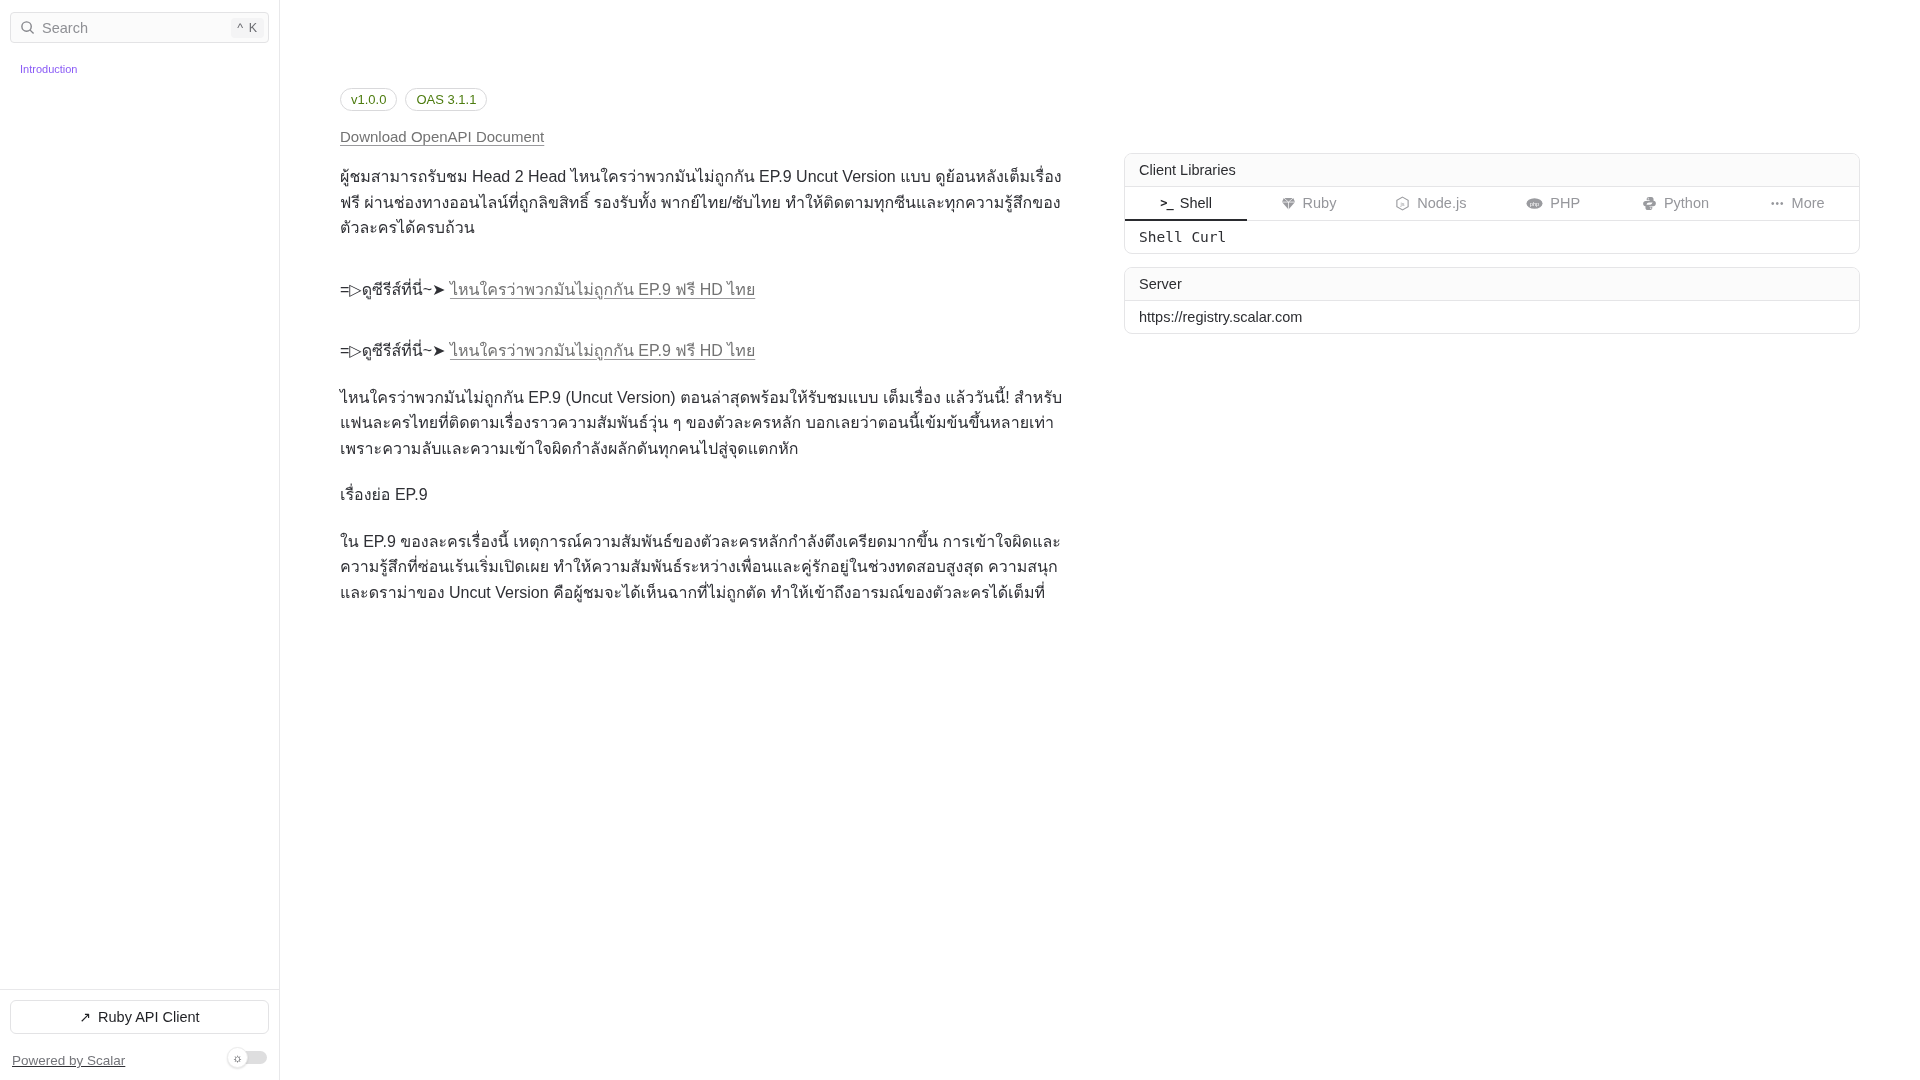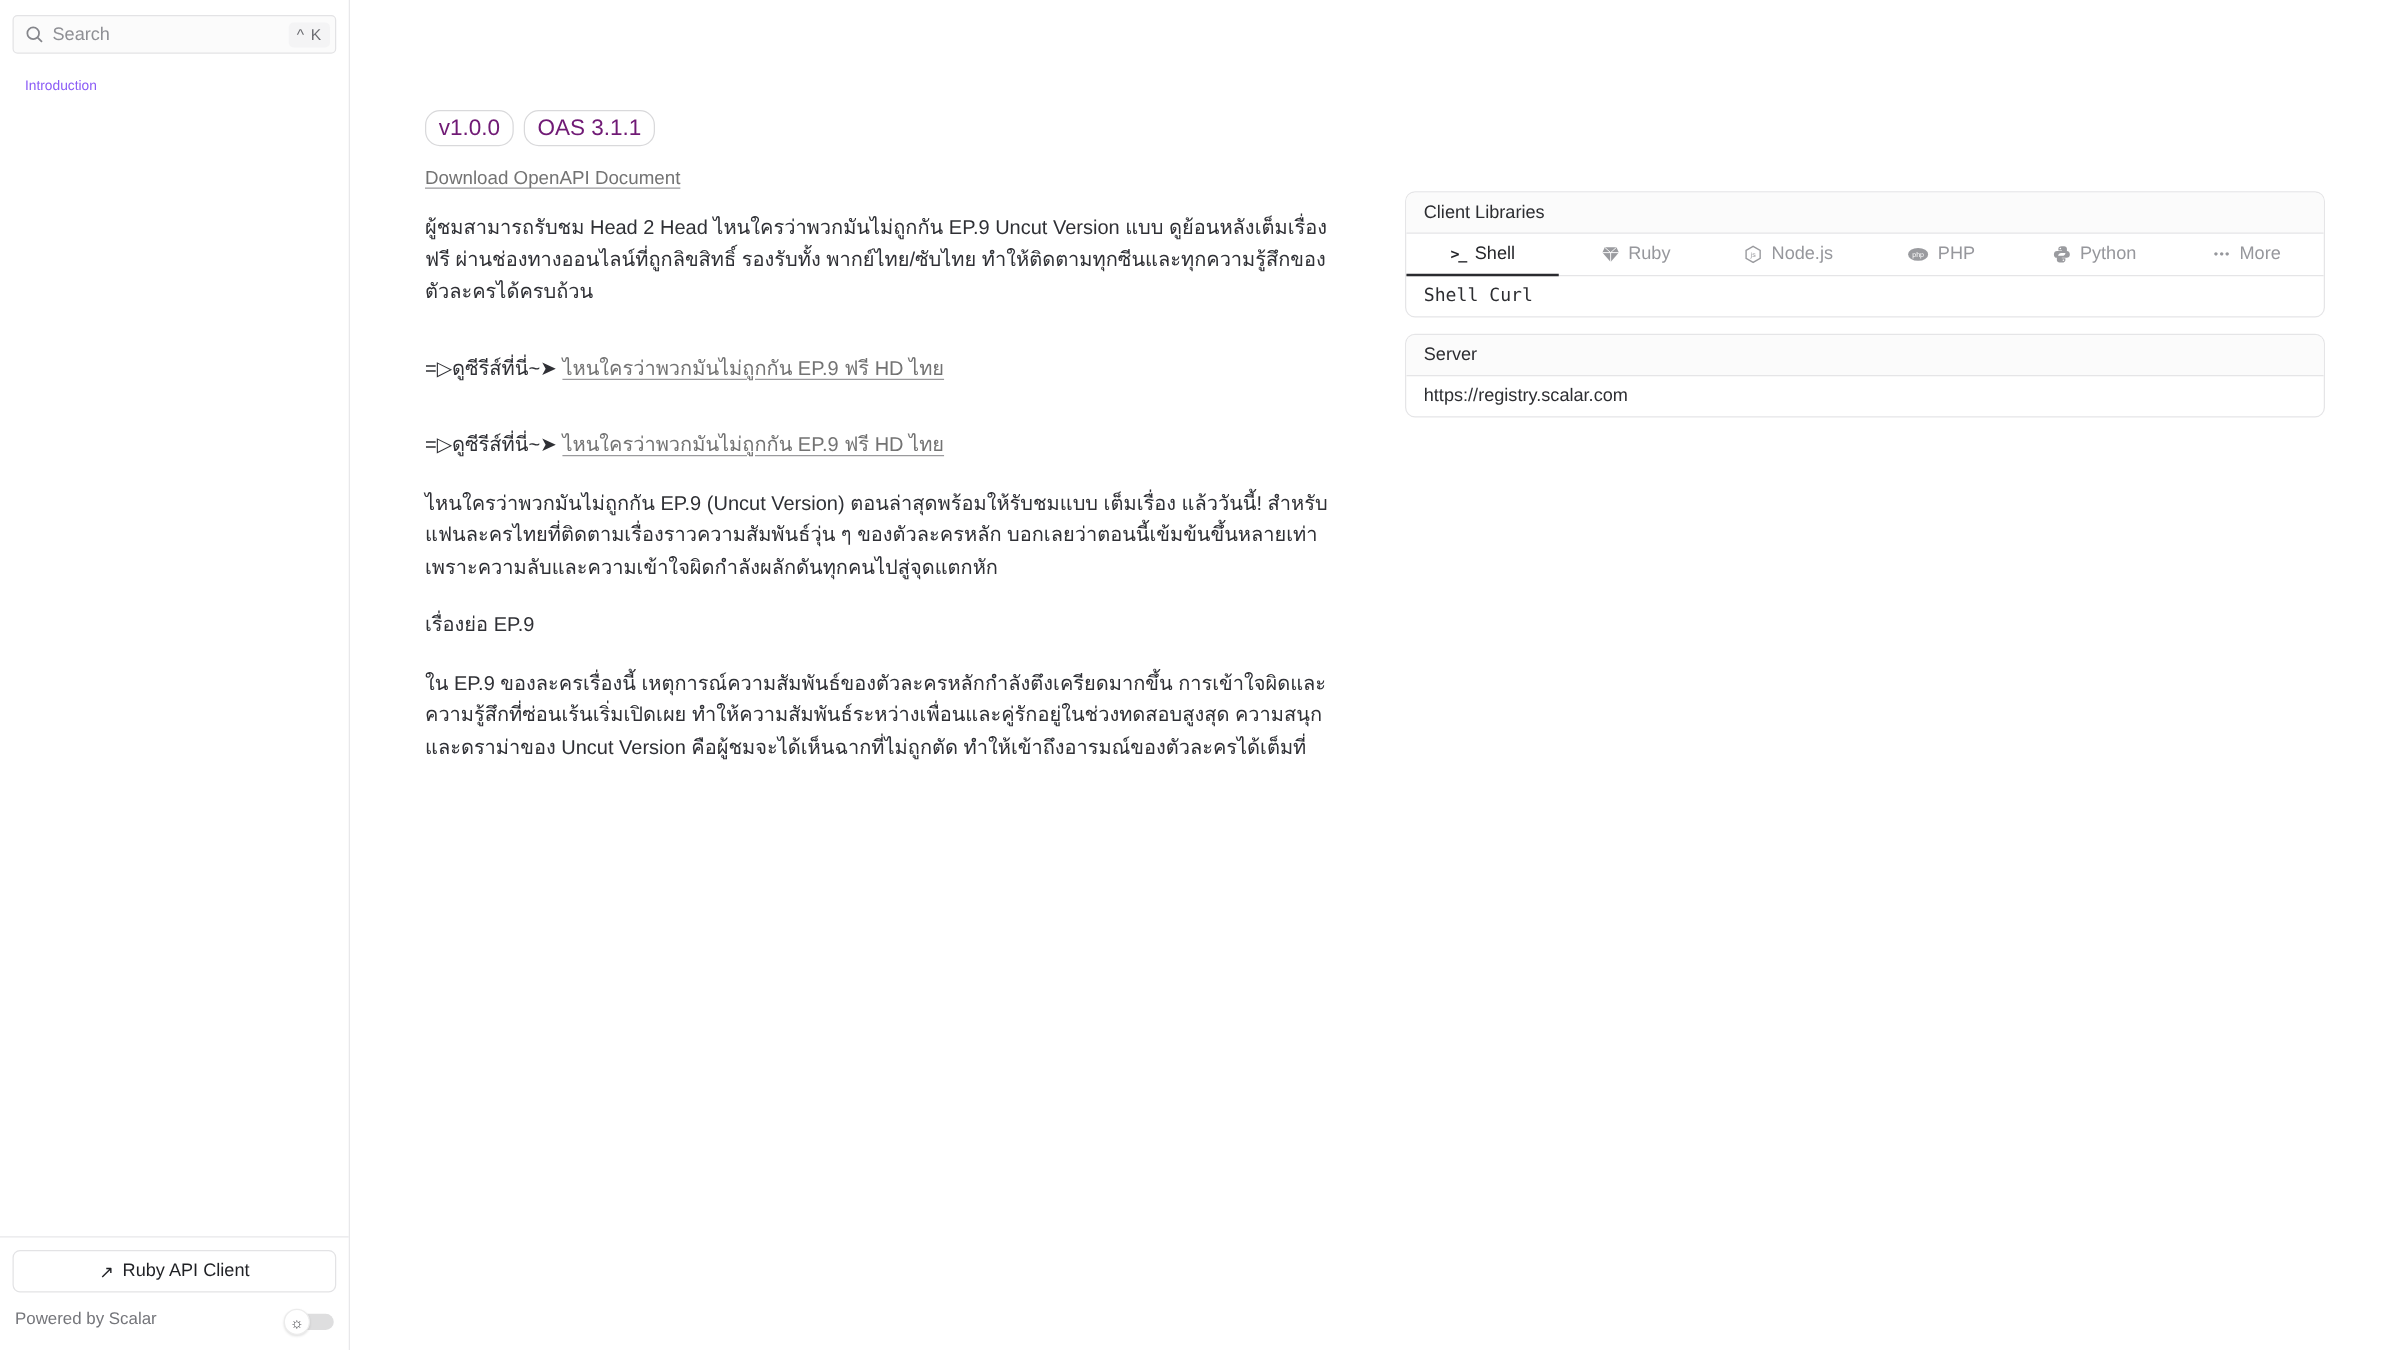--- a/index.html
+++ b/index.html
@@ -55,22 +55,23 @@
     width: 100%; height: 34px;
     display: flex; align-items: center; justify-content: center; gap: 7px;
     background: #ffffff;
     border: 1px solid #e3e3e5; border-radius: 6px;
     font-family: inherit; font-size: 14.5px; font-weight: 500; color: #1f2024;
     cursor: pointer;
   }
   .open-client-btn .arrow { font-size: 14px; line-height: 1; }
   .powered-row {
     margin-top: 13px;
-    display: flex; align-items: flex-start; justify-content: space-between;
+    display: flex; align-items: flex-end; justify-content: space-between;
     padding: 0 2px;
+    text-decoration: underline;
   }
   .powered-link { font-size: 13.5px; color: #74757a; text-decoration: none; cursor: pointer; }
   .theme-toggle { position: relative; width: 40px; height: 21px; cursor: pointer; }
   .toggle-track {
     position: absolute; right: 0; top: 4px;
     width: 31px; height: 13px; border-radius: 7px;
     background: #dededf;
   }
   .toggle-knob {
     position: absolute; left: 0; top: 0;
@@ -89,21 +90,21 @@
     grid-template-columns: 736px 736px;
     column-gap: 48px;
     align-content: start;
   }
 
   
   .badges { display: flex; gap: 8px; }
   .badge {
     border: 1px solid #d9d9db; border-radius: 12px;
     padding: 3px 10px;
-    font-size: 18px; color: #701a75; background: #fff;
+    font-size: 13px; color: #4d7c0f; background: #fff;
     white-space: nowrap;
   }
   .doc-title {
     margin-top: 11px;
     font-size: 28px; line-height: 1.25; font-weight: 700; color: #121317;
   }
   .download-link-row { margin-top: 17px; }
   .doc-link {
     color: #737373; text-decoration: underline;
     text-decoration-color: #9a9a9d; text-underline-offset: 3px;

